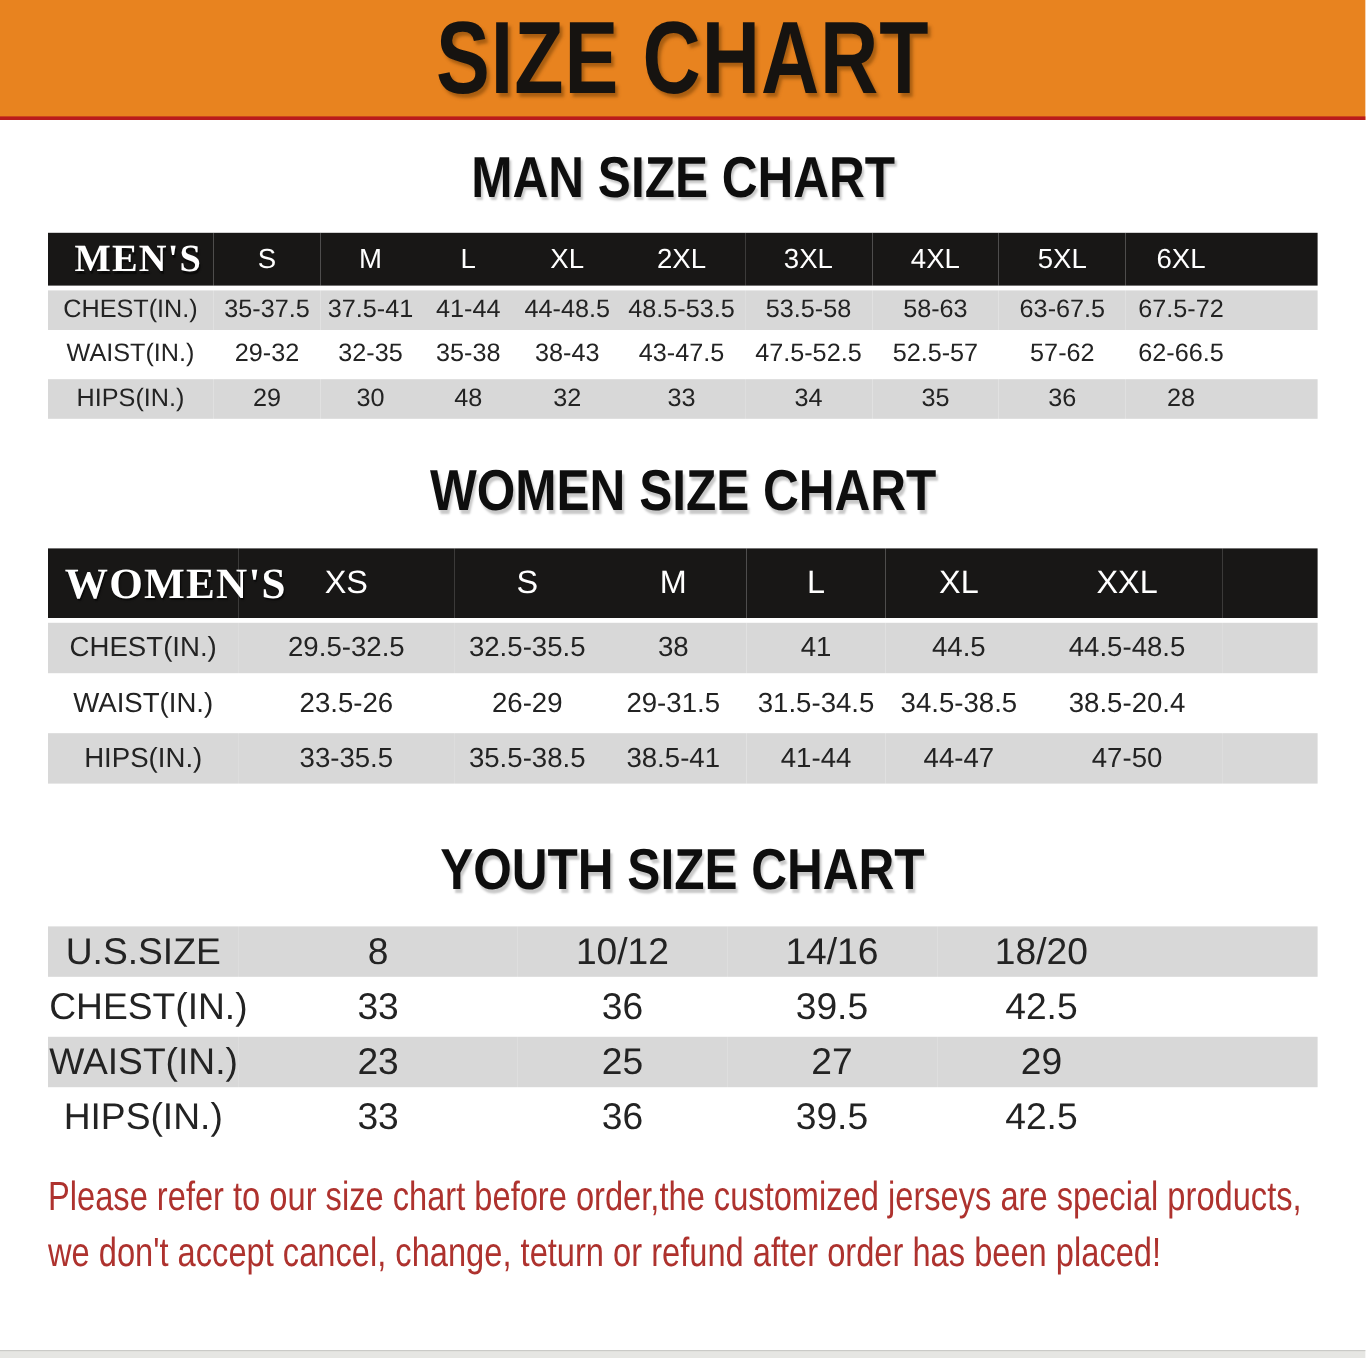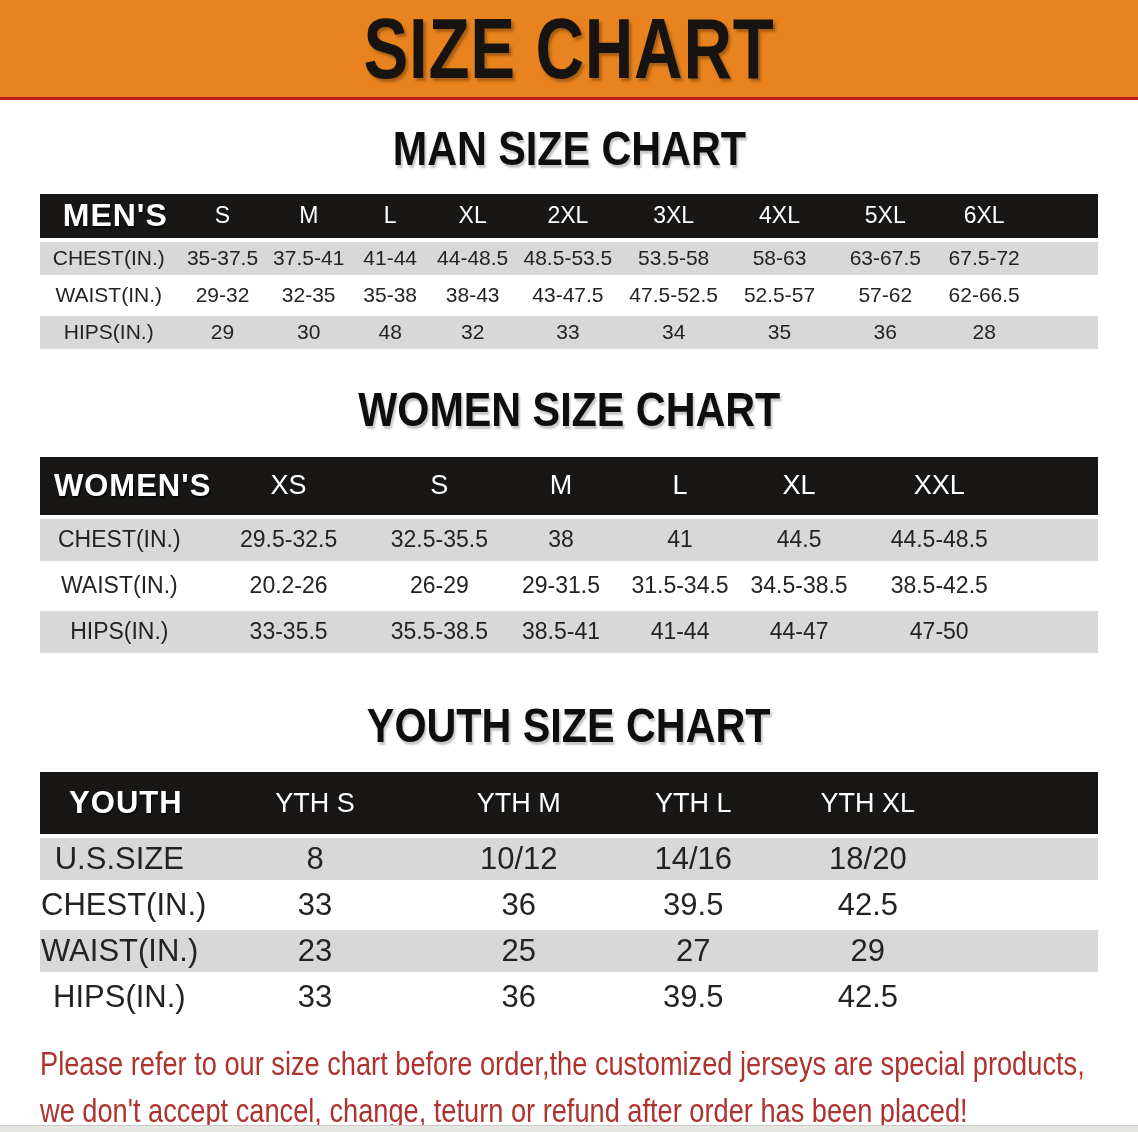--- a/index.html
+++ b/index.html
@@ -40,36 +40,37 @@
   }
   .t-man{margin-top:14px;}
   .t-women{margin-top:16px;}
   .t-youth{margin-top:16px;}
   tr.head{background:#181716;color:#ffffff;}
   tr.head td{vertical-align:middle;text-align:center;}
   td.corner{
     text-align:left;font-weight:bold;letter-spacing:1px;
     padding-left:14px;color:#ffffff;white-space:nowrap;
     text-shadow:1px 2px 1px rgba(0,0,0,0.6);
+    font-family:Liberation Serif, serif;
   }
   tr.data td{
     vertical-align:middle;text-align:center;color:#232323;white-space:nowrap;
   }
   td.rlabel{white-space:nowrap;}
   tr.alt{background:#d8d8d8;}
   tr.base{background:#ffffff;}
   
   .men tr.head{height:44px;}
   .men td.corner{font-size:32px;}
   .men td.colh{font-size:23px;}
   .men tr.data{height:33px;}
   .men tr.data td{font-size:21px;}
   
   .women tr.head{height:58px;}
-  .women td.corner{font-size:31px;margin-left:16px;}
+  .women td.corner{font-size:36px;margin-left:16px;}
   .women td.colh{font-size:27px;}
   .women tr.data{height:42px;}
   .women tr.data td{font-size:23px;}
   
   .youth tr.head{height:62px;}
   .youth td.corner{font-size:31px;}
   .youth td.colh{font-size:27px;}
   .youth tr.data{height:42px;}
   .youth tr.data td{font-size:31px;}
   
@@ -200,26 +201,26 @@
     <td>29.5-32.5</td>
     <td>32.5-35.5</td>
     <td>38</td>
     <td>41</td>
     <td>44.5</td>
     <td>44.5-48.5</td>
     <td class="spacer"></td>
   </tr>
   <tr class="data base">
     <td class="rlabel">WAIST(IN.)</td>
-    <td>20.2-26</td>
+    <td>23.5-26</td>
     <td>26-29</td>
     <td>29-31.5</td>
     <td>31.5-34.5</td>
     <td>34.5-38.5</td>
-    <td>38.5-42.5</td>
+    <td>38.5-20.4</td>
     <td class="spacer"></td>
   </tr>
   <tr class="data alt">
     <td class="rlabel">HIPS(IN.)</td>
     <td>33-35.5</td>
     <td>35.5-38.5</td>
     <td>38.5-41</td>
     <td>41-44</td>
     <td>44-47</td>
     <td>47-50</td>
@@ -235,28 +236,20 @@
 <table class="size-table youth t-youth">
   <colgroup>
     <col style="width:15%">
       <col style="width:22%">
       <col style="width:16.5%">
     <col style="width:16.5%">
       <col style="width:16.5%">
       <col style="width:13.5%">
   </colgroup>
   <tbody>
-      <tr class="head">
-    <td class="corner">YOUTH</td>
-    <td class="colh">YTH S</td>
-    <td class="colh">YTH M</td>
-    <td class="colh">YTH L</td>
-    <td class="colh">YTH XL</td>
-    <td class="spacer"></td>
-  </tr>
   <tr class="data alt">
     <td class="rlabel">U.S.SIZE</td>
     <td>8</td>
     <td>10/12</td>
     <td>14/16</td>
     <td>18/20</td>
     <td class="spacer"></td>
   </tr>
   <tr class="data base">
     <td class="rlabel">CHEST(IN.)</td>

